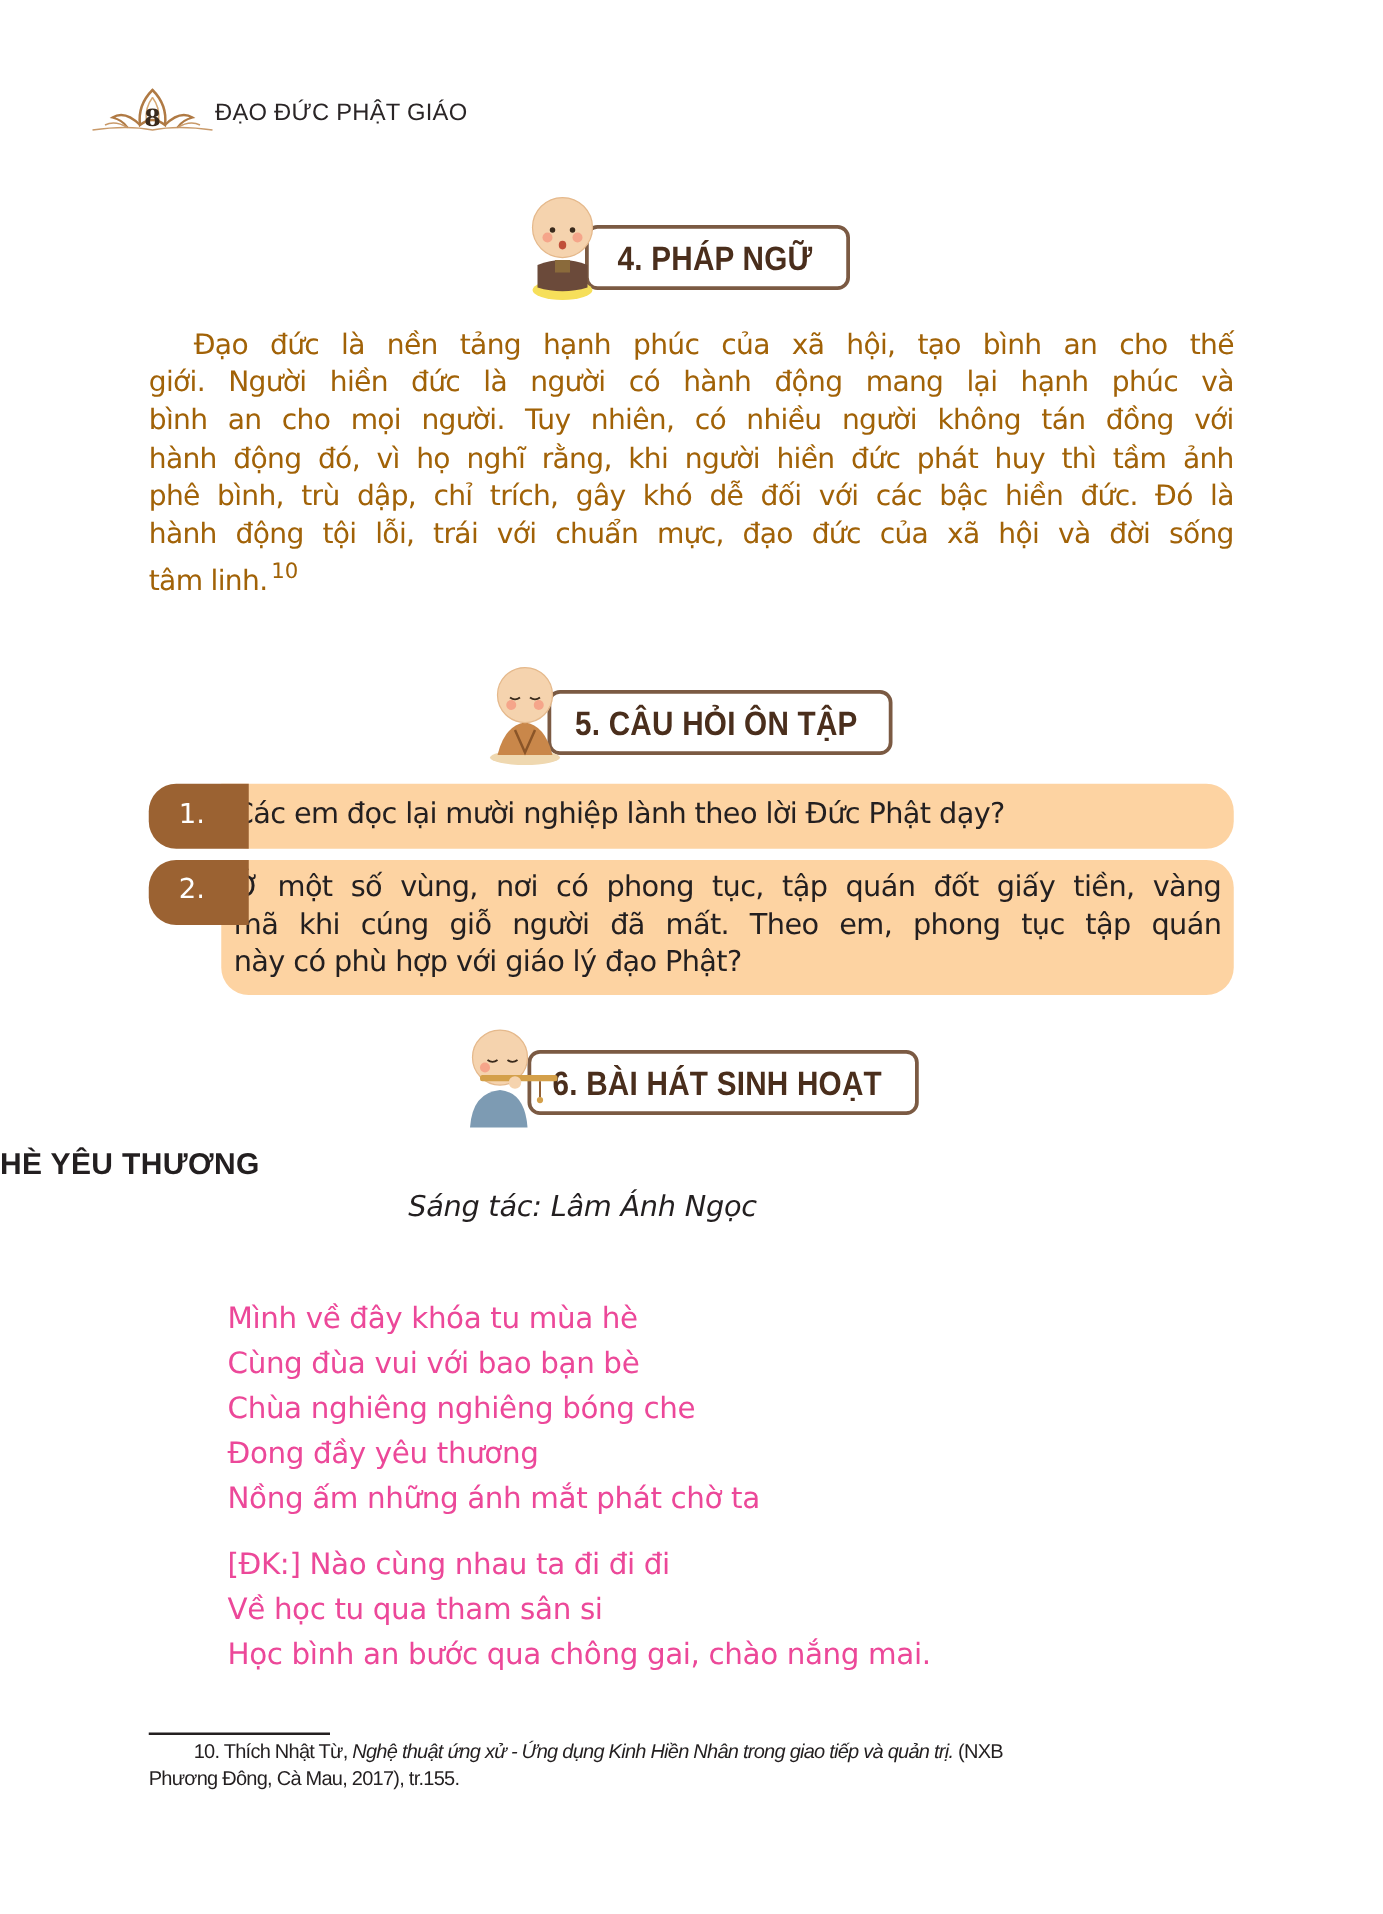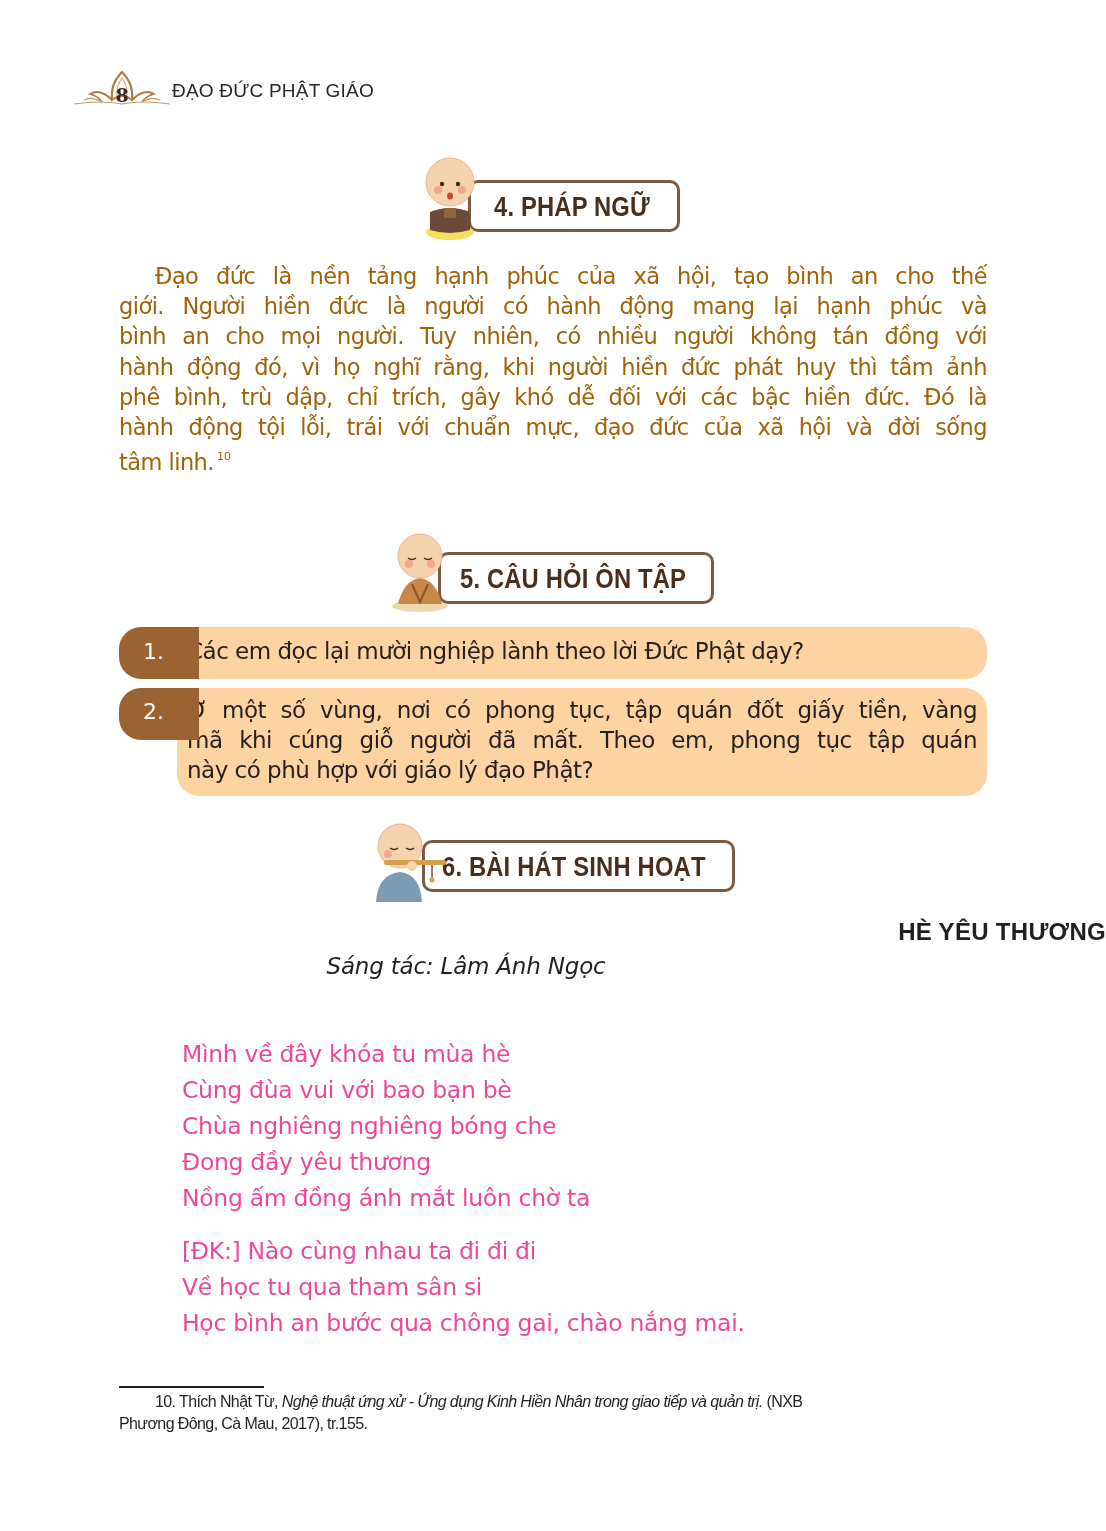--- a/index.html
+++ b/index.html
@@ -13,29 +13,29 @@
 
   .section-head { position: absolute; height: 80px; }
   .section-box { position: absolute; border: 3px solid #7b5a43; border-radius: 10px; background: #fff; height: 52px; }
   .section-label { position: absolute; font-family: "Liberation Sans", sans-serif; font-weight: bold; font-size: 27px; color: #4a2e1c; letter-spacing: 0.2px; white-space: nowrap; transform: scaleX(0.88); transform-origin: left center; }
   .monk { position: absolute; }
 
   .para { position: absolute; left: 119px; width: 868px; font-family: "DejaVu Sans", sans-serif; font-size: 22.5px; line-height: 30.2px; color: #a16207; text-align: justify; letter-spacing: -0.55px; word-spacing: 0px; }
   .para .line { display: block; text-align-last: justify; white-space: nowrap; }
   .para .line.first { text-indent: 36px; }
   .para .line.last { text-align-last: left; }
-  sup { font-size: 11px; vertical-align: 10px; margin-left: 3px; letter-spacing: 0; margin-top: 31px; }
+  sup { font-size: 17px; vertical-align: 10px; margin-left: 3px; letter-spacing: 0; margin-top: 31px; }
 
   .q-item { position: absolute; left: 119px; width: 868px; }
   .q-tab { position: absolute; left: 0; top: 0; width: 80px; background: #9b6232; border-radius: 22px 0 0 22px; color: #fff; font-size: 22px; padding-left: 24px; }
   .q-body { position: absolute; left: 58px; right: 0; top: 0; background: #fdd3a2; border-radius: 0 22px 22px 22px; padding: 6px 10px 6px 10px; font-size: 23px; line-height: 30px; color: #231f20; letter-spacing: -0.5px; }
   .q-body .line { display: block; white-space: nowrap; text-align-last: justify; }
   .q-body .line.last { text-align-last: left; }
 
-  .song-title { position: absolute; left: 0; width: 1106px; top: 918px; text-align: right; font-family: "Liberation Sans", sans-serif; font-weight: bold; font-size: 24px; color: #231f20; letter-spacing: 0.3px; }
+  .song-title { position: absolute; left: 0; width: 1106px; top: 918px; text-align: left; font-family: "Liberation Sans", sans-serif; font-weight: bold; font-size: 24px; color: #231f20; letter-spacing: 0.3px; }
   .song-author { position: absolute; left: 0; width: 932px; top: 953px; text-align: center; font-family: "DejaVu Sans", sans-serif; font-style: italic; font-size: 23px; color: #231f20; letter-spacing: -0.2px; }
   .lyrics { position: absolute; left: 182px; font-family: "DejaVu Sans", sans-serif; font-size: 23.5px; line-height: 36px; color: #ec4899; letter-spacing: -0.3px; }
   .lyrics div { white-space: nowrap; }
 
   .fn-rule { position: absolute; left: 119px; top: 1386px; width: 145px; height: 2px; background: #231f20; }
   .footnote { position: absolute; left: 119px; top: 1391px; width: 868px; font-family: Liberation Sans, sans-serif; font-size: 16px; line-height: 22px; color: #231f20; letter-spacing: -0.6px; }
   .footnote .l1 { display: block; white-space: nowrap; padding-left: 36px; }
   .footnote .l2 { display: block; white-space: nowrap; }
 </style>
 </head>
@@ -129,21 +129,21 @@
 </div>
 
 <div class="song-title">HÈ YÊU THƯƠNG</div>
 <div class="song-author">Sáng tác: Lâm Ánh Ngọc</div>
 
 <div class="lyrics" style="top:1036px;">
   <div>Mình về đây khóa tu mùa hè</div>
   <div>Cùng đùa vui với bao bạn bè</div>
   <div>Chùa nghiêng nghiêng bóng che</div>
   <div>Đong đầy yêu thương</div>
-  <div>Nồng ấm đồng ánh mắt luôn chờ ta</div>
+  <div>Nồng ấm những ánh mắt phát chờ ta</div>
 </div>
 
 <div class="lyrics" style="top:1233px;">
   <div>[ĐK:] Nào cùng nhau ta đi đi đi</div>
   <div>Về học tu qua tham sân si</div>
   <div>Học bình an bước qua chông gai, chào nắng mai.</div>
 </div>
 
 <div class="fn-rule"></div>
 <div class="footnote">

